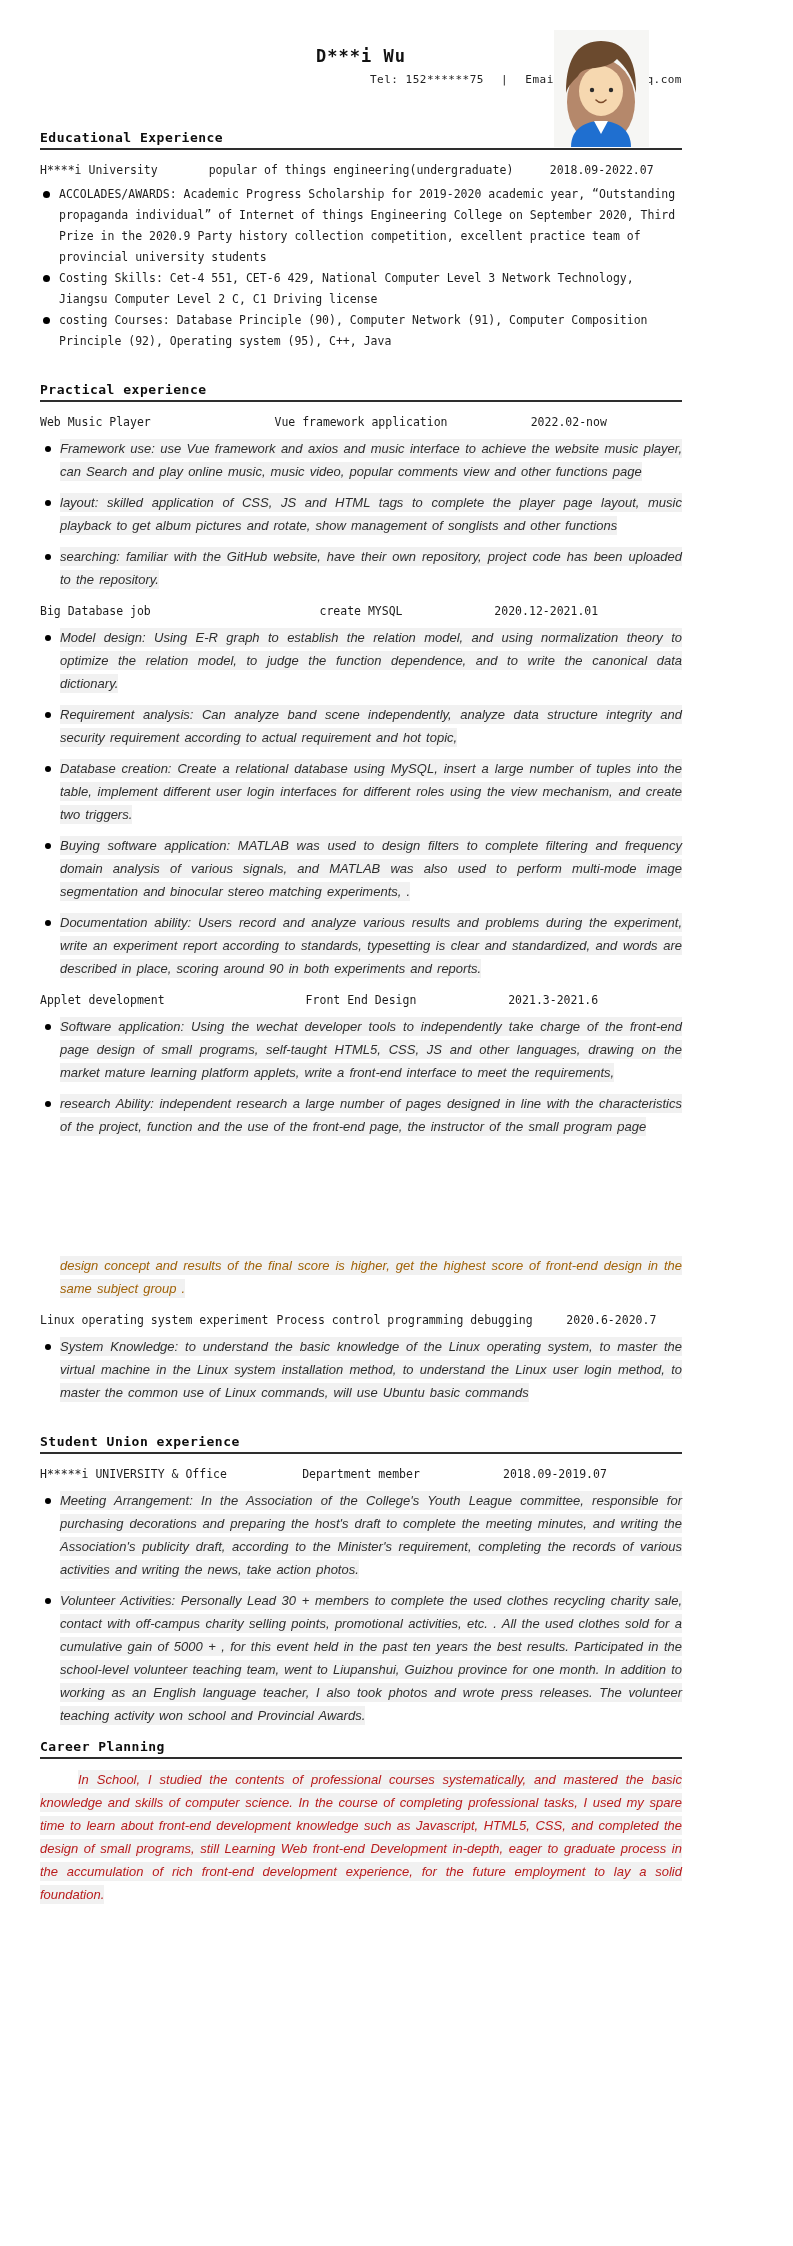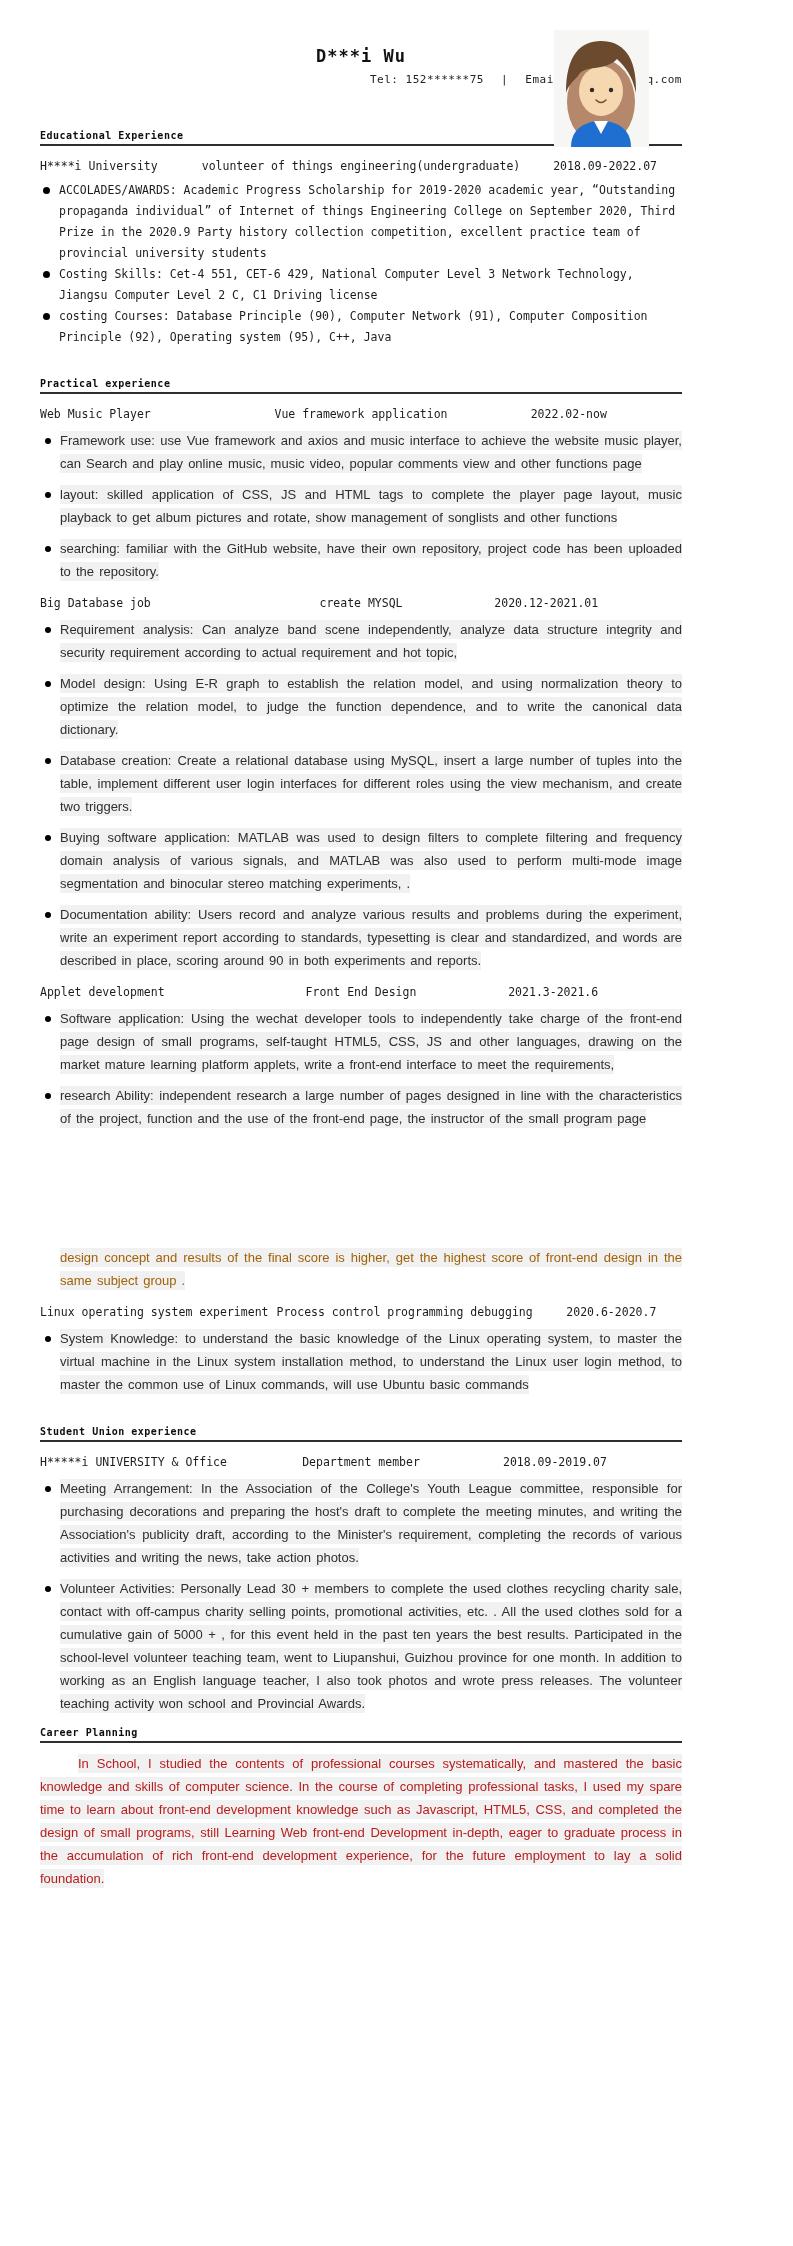--- a/index.html
+++ b/index.html
@@ -12,21 +12,21 @@
 
   .name { text-align:center; font-size:17px; font-weight:bold; letter-spacing:1px; color:#111; }
   .contact { text-align:right; font-size:11px; margin-top:7px; color:#222; letter-spacing:0.5px; }
   .contact .sep { margin:0 10px; }
 
   .avatar { position:absolute; top:30px; right:71px; width:95px; height:117px; display:block; }
 
   .section { margin-top:30px; }
   .section.first { margin-top:44px; }
   .section.tight { margin-top:12px; }
-  .sec-heading { font-size:10px; font-weight:bold; letter-spacing:0.5px; color:#0d0d0d; }
+  .sec-heading { font-size:13px; font-weight:bold; letter-spacing:0.5px; color:#0d0d0d; }
   .sec-rule { border:none; border-top:2px solid var(--rule,#2e2e2e); margin:3px 0 0 0; }
 
   .entry-row {
     display:grid; grid-template-columns:1fr auto 1fr; align-items:baseline;
     font-size:11.5px; margin-top:13px; color:#1c1c1c;
   }
   .entry-row .org  { text-align:left; white-space:nowrap; }
   .entry-row .role { text-align:center; padding:0 8px; }
   .entry-row .date { text-align:center; white-space:nowrap; }
 
@@ -41,21 +41,21 @@
 
   .hl-list { margin-top:4px; font-family:"Liberation Sans", sans-serif;
     font-size:13px; line-height:23px; color:#2e2e2e; }
   .hl-list li { position:relative; padding-left:20px; margin:8px 0; text-align:justify; word-spacing:1.5px; }
   .hl-list li::before {
     content:""; position:absolute; left:5px; top:9px;
     width:6px; height:6px; border-radius:50%; background:#000;
   }
   .hl {
     background:var(--highlight,#f1f1f1); padding:2px 0;
-    -webkit-box-decoration-break:clone; box-decoration-break:clone;
+    -webkit-box-decoration-break:clone; box-decoration-break:clone;font-style:italic;
   }
   .continuation {
     font-family:"Liberation Sans", sans-serif; font-size:13px; line-height:23px;
     margin:8px 0 8px 20px; text-align:justify; word-spacing:1.5px; color:#a16207;
   }
   .page-gap { height:100px; }
 
   .career-para {
     font-family:"Liberation Sans", sans-serif; font-size:13px; line-height:23px;
     text-align:justify; text-indent:38px; margin-top:9px; word-spacing:1.5px; color:#b91c1c;
@@ -83,21 +83,21 @@
     <span>Tel: 152******75</span>
     <span class="sep">|</span>
     <span>Email: 1******9@qq.com</span>
   </div>
 
   <div class="section first">
     <div class="sec-heading">Educational Experience</div>
     <hr class="sec-rule">
     <div class="entry-row">
       <span class="org">H****i University</span>
-      <span class="role">volunteer of things engineering(undergraduate)</span>
+      <span class="role">popular of things engineering(undergraduate)</span>
       <span class="date">2018.09-2022.07</span>
     </div>
     <ul class="edu-list">
       <li>ACCOLADES/AWARDS: Academic Progress Scholarship for 2019-2020 academic year, “Outstanding propaganda individual” of Internet of things Engineering College on September 2020, Third Prize in the 2020.9 Party history collection competition, excellent practice team of provincial university students</li>
       <li>Costing Skills: Cet-4 551, CET-6 429, National Computer Level 3 Network Technology, Jiangsu Computer Level 2 C, C1 Driving license</li>
       <li>costing Courses: Database Principle (90), Computer Network (91), Computer Composition Principle (92), Operating system (95), C++, Java</li>
     </ul>
   </div>
 
   <div class="section">
@@ -114,22 +114,22 @@
       <li><span class="hl">layout: skilled application of CSS, JS and HTML tags to complete the player page layout, music playback to get album pictures and rotate, show management of songlists and other functions</span></li>
       <li><span class="hl">searching: familiar with the GitHub website, have their own repository, project code has been uploaded to the repository.</span></li>
     </ul>
 
     <div class="entry-row">
       <span class="org">Big Database job</span>
       <span class="role">create MYSQL</span>
       <span class="date">2020.12-2021.01</span>
     </div>
     <ul class="hl-list">
+      <li><span class="hl">Model design: Using E-R graph to establish the relation model, and using normalization theory to optimize the relation model, to judge the function dependence, and to write the canonical data dictionary.</span></li>
       <li><span class="hl">Requirement analysis: Can analyze band scene independently, analyze data structure integrity and security requirement according to actual requirement and hot topic,</span></li>
-      <li><span class="hl">Model design: Using E-R graph to establish the relation model, and using normalization theory to optimize the relation model, to judge the function dependence, and to write the canonical data dictionary.</span></li>
       <li><span class="hl">Database creation: Create a relational database using MySQL, insert a large number of tuples into the table, implement different user login interfaces for different roles using the view mechanism, and create two triggers.</span></li>
     </ul>
 
     <ul class="hl-list">
       <li><span class="hl">Buying software application: MATLAB was used to design filters to complete filtering and frequency domain analysis of various signals, and MATLAB was also used to perform multi-mode image segmentation and binocular stereo matching experiments, .</span></li>
       <li><span class="hl">Documentation ability: Users record and analyze various results and problems during the experiment, write an experiment report according to standards, typesetting is clear and standardized, and words are described in place, scoring around 90 in both experiments and reports.</span></li>
     </ul>
 
     <div class="entry-row">
       <span class="org">Applet development</span>

